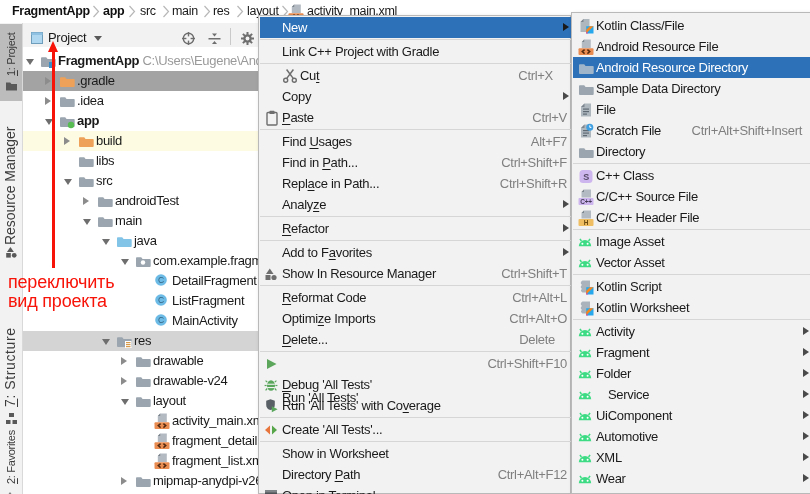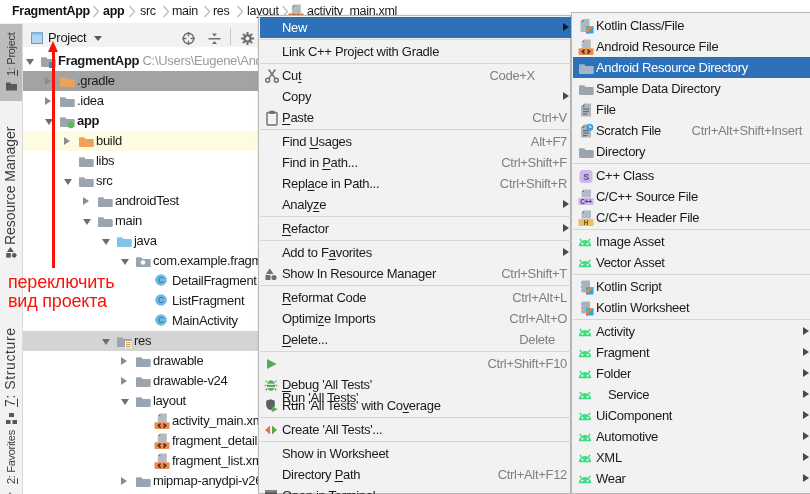--- a/index.html
+++ b/index.html
@@ -312,29 +312,29 @@
 <div class="menu" style="left:258px;top:15px;width:313px;height:479px;">
       <div class="mi hl" style="top:1px;width:311px;">
         <span class="txt" style="left:22px;">New</span>
         <span class="marr" style="left:303px;border-left-color:#1A1A1A;"></span>
       </div>
       <div class="msep" style="top:23px;width:311px;"></div>
       <div class="mi" style="top:25px;width:311px;">
         <span class="txt" style="left:22px;">Link C++ Project with Gradle</span>
       </div>
       <div class="msep" style="top:47px;width:311px;"></div>
-      <div class="mi" style="top:49px;width:279px;">
+      <div class="mi" style="top:49px;width:279px;margin-left:18px;">
         <span class="micon" style="left:4px;"><svg width="16" height="16" viewBox="0 0 16 16">
             <line x1="4.6" y1="1.5" x2="11.4" y2="10.6" stroke="#6E6E6E" stroke-width="1.5"></line>
             <line x1="11.4" y1="1.5" x2="4.6" y2="10.6" stroke="#6E6E6E" stroke-width="1.5"></line>
             <circle cx="3.7" cy="12.2" r="2" stroke="#6E6E6E" stroke-width="1.4" fill="none"></circle>
             <circle cx="12.3" cy="12.2" r="2" stroke="#6E6E6E" stroke-width="1.4" fill="none"></circle>
           </svg></span>
         <span class="txt" style="left:22px;">Cu<span class="m">t</span></span>
-        <span class="sc" style="right:4px;">Code+X</span>
+        <span class="sc" style="right:4px;">Ctrl+X</span>
       </div>
       <div class="mi" style="top:70px;width:311px;">
         <span class="txt" style="left:22px;">Copy</span>
         <span class="marr" style="left:303px;border-left-color:#4A4A4A;"></span>
       </div>
       <div class="mi" style="top:91px;width:311px;">
         <span class="micon" style="left:4px;"><svg width="16" height="16" viewBox="0 0 16 16">
             <rect x="3" y="2.5" width="10" height="12.5" rx="1" stroke="#6E6E6E" stroke-width="1.4" fill="none"></rect>
             <rect x="5.5" y="0.8" width="5" height="3.2" rx="0.6" fill="#6E6E6E"></rect>
           </svg></span>

